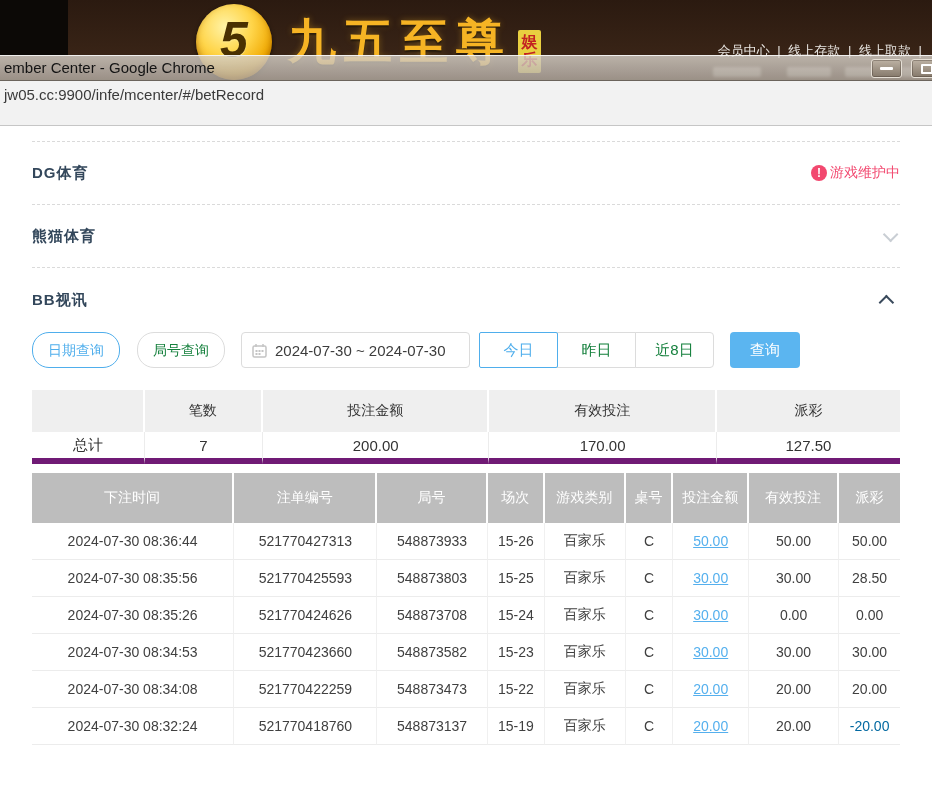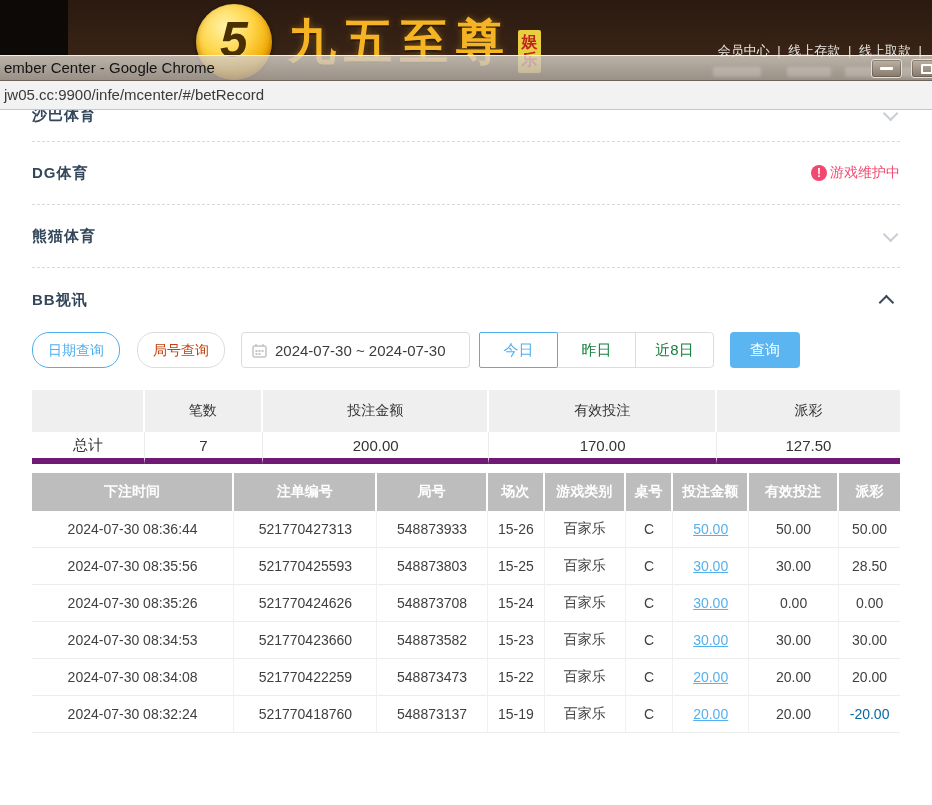--- a/index.html
+++ b/index.html
@@ -38,21 +38,21 @@
     overflow:hidden; }
   .win-title { position:absolute; left:4px; top:0; line-height:24px; font-size:15px; color:#141414; }
   .win-btn { position:absolute; top:3px; width:31px; height:19px; border:1px solid #e6e0d6;
     border-radius:3px; background:linear-gradient(180deg,#bdb2a4,#85796b);
     box-shadow:inset 0 0 0 1px rgba(60,50,40,.35); display:flex; align-items:center; justify-content:center; }
   .win-btn.min { right:30px; }
   .win-btn.max { right:-10px; }
   .glyph-min { width:13px; height:3px; background:#fff; border-radius:1px; }
   .glyph-max { width:12px; height:10px; border:2px solid #fff; border-radius:1px; }
 
-  #urlbar { position:absolute; left:0; top:81px; width:932px; height:29px; z-index:5;
+  #urlbar { position:absolute; left:0; top:81px; width:932px; height:45px; z-index:5;
     background:#f2f2f2; border-bottom:1px solid #c6c6c6;padding-left:36px; }
   .url-text { position:absolute; left:4px; top:0; line-height:28px; font-size:15px; color:#3a3a3a; }
 
   
   #content { position:absolute; left:0; top:110px; width:932px; height:695px; z-index:1;
     background:#fff; padding:0 32px; }
 
   .cat-row { display:flex; align-items:center; justify-content:space-between;
     border-bottom:1px dashed #dadada; }
   .cat-row.first { margin-top:-20px; height:52px; }
@@ -63,21 +63,21 @@
     margin-right:6px; }
   .chev.down { transform:rotate(45deg) translateY(-3px); }
   .chev.up { transform:rotate(-135deg) translateY(-3px); border-color:#3a4a5c; }
   .maint { display:flex; align-items:center; color:#f2486f; font-size:14px; }
   .maint-icon { width:16px; height:16px; border-radius:50%; background:#f2486f; color:#fff;
     font-size:12px; font-weight:bold; line-height:16px; text-align:center; margin-right:3px; }
 
   
   .filter-row { margin-top:0; height:36px; display:flex; align-items:center; }
   .pill-btn { height:36px; line-height:34px; padding:0 15px; border:1px solid #dcdcdc;
-    border-radius:17px; font-size:14px; color:#c2410c; background:#fff; cursor:pointer; }
+    border-radius:17px; font-size:14px; color:#15803d; background:#fff; cursor:pointer; }
   .pill-btn.active { border-color:#4faeec; color:#4faeec; }
   .pill-btn + .pill-btn { margin-left:17px; }
   .date-input { margin-left:16px; width:229px; height:36px; border:1px solid #dcdcdc;
     border-radius:4px; display:flex; align-items:center; padding:0 10px; font-size:15px; color:#3c3c3c; }
   .cal-icon { margin-right:8px; display:inline-flex; }
   .seg-group { margin-left:9px; display:flex; }
   .seg { width:79px; height:36px; line-height:34px; text-align:center; border:1px solid #dcdcdc;
     background:#fff; font-size:15px; color:#15803d; margin-left:-1px; position:relative; }
   .seg:first-child { border-radius:4px 0 0 4px; margin-left:0; }
   .seg:last-child { border-radius:0 4px 4px 0; }
@@ -90,21 +90,21 @@
   .summary-table { margin-top:22px; }
   .summary-table th { background:#efefef; height:42px; font-weight:normal; font-size:14px;
     color:#333; border-right:2px solid #fff; text-align:center; }
   .summary-table th:last-child { border-right:none; }
   .summary-table td { height:32px; text-align:center; font-size:15px; color:#333;
     border-right:1px solid #ececec; border-bottom:6px solid #701a75; background:#fff; }
   .summary-table td:last-child { border-right:none; }
 
   
   .bet-table { margin-top:9px; }
-  .bet-table th { background:#bdbdbd; color:#fff; height:38px; font-size:14px; font-weight:bold;
+  .bet-table th { background:#bdbdbd; color:#fff; height:50px; font-size:14px; font-weight:normal;
     border-right:2px solid #fff; text-align:center; }
   .bet-table th:last-child { border-right:none; }
   .bet-table td { height:37px; text-align:center; font-size:14px; color:#404040;
     border-right:1px solid #f0f0f0; border-bottom:1px solid #ececec; background:#fff; }
   .bet-table td:last-child { border-right:none; }
   .bet-table td.cell-link { color:#55b0ee; text-decoration:underline; }
   .bet-table td.neg { color:#0369a1; }
 </style>
 </head>
 <body>

